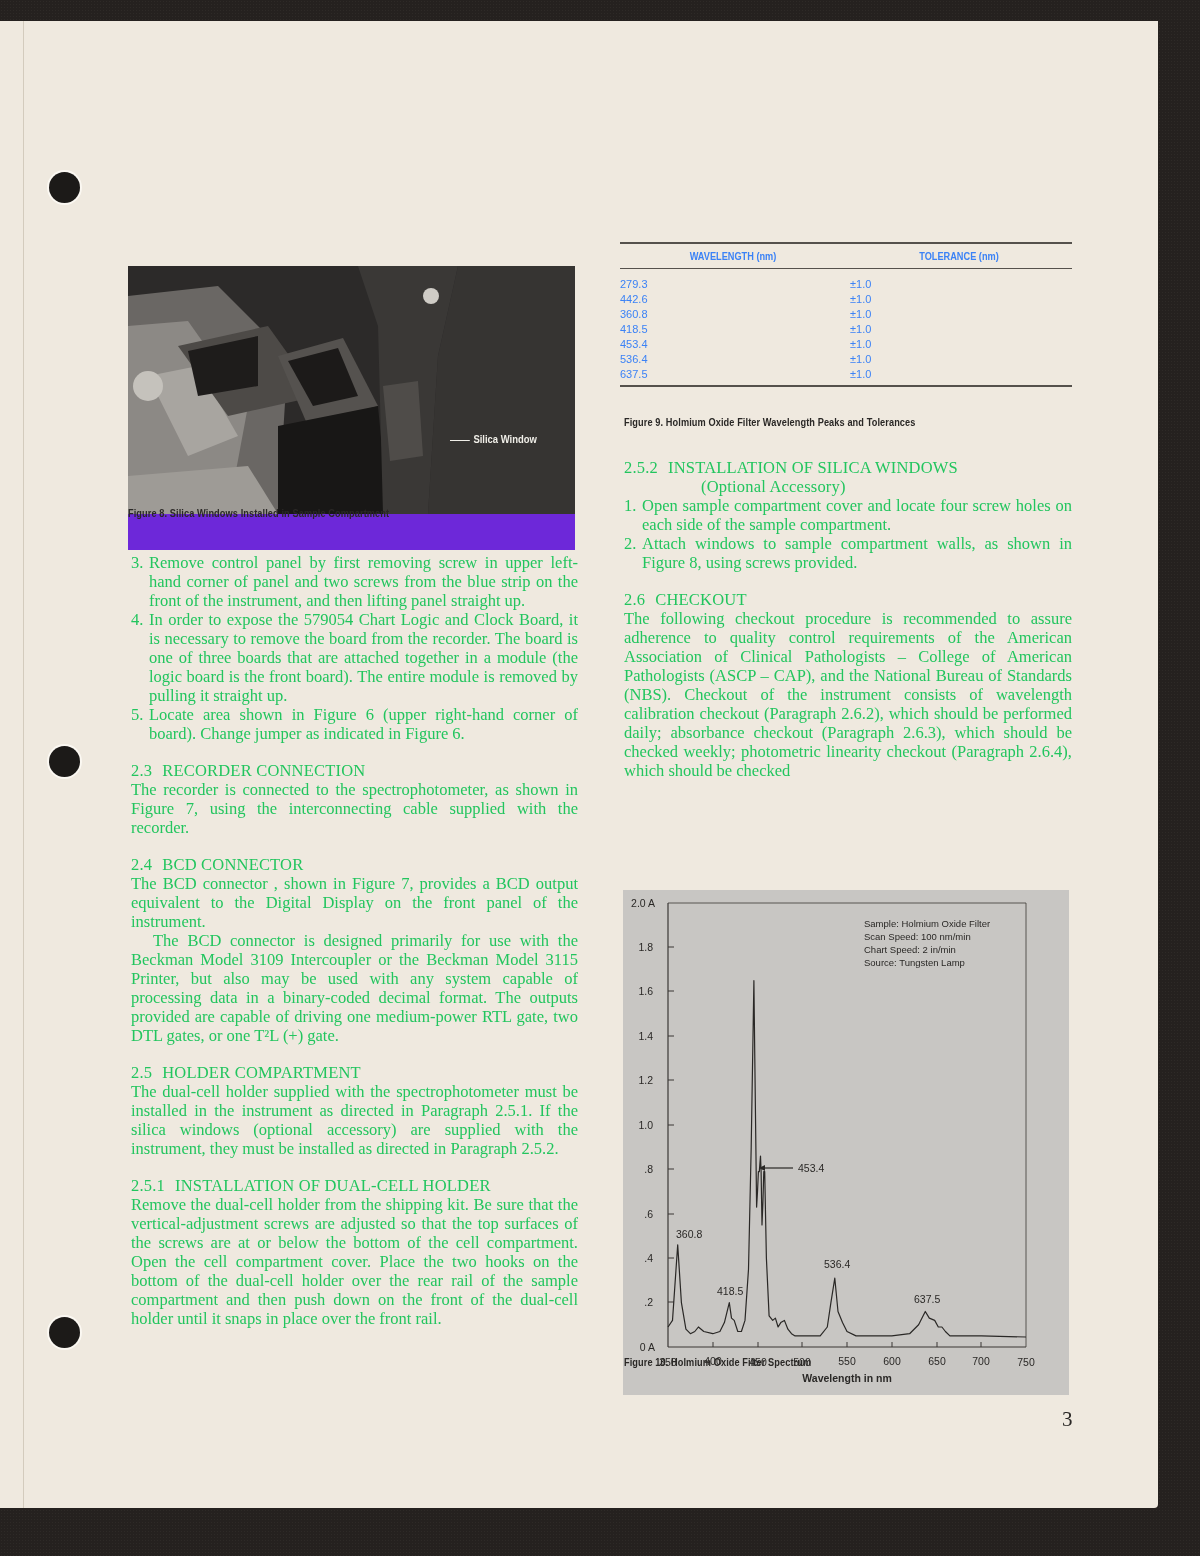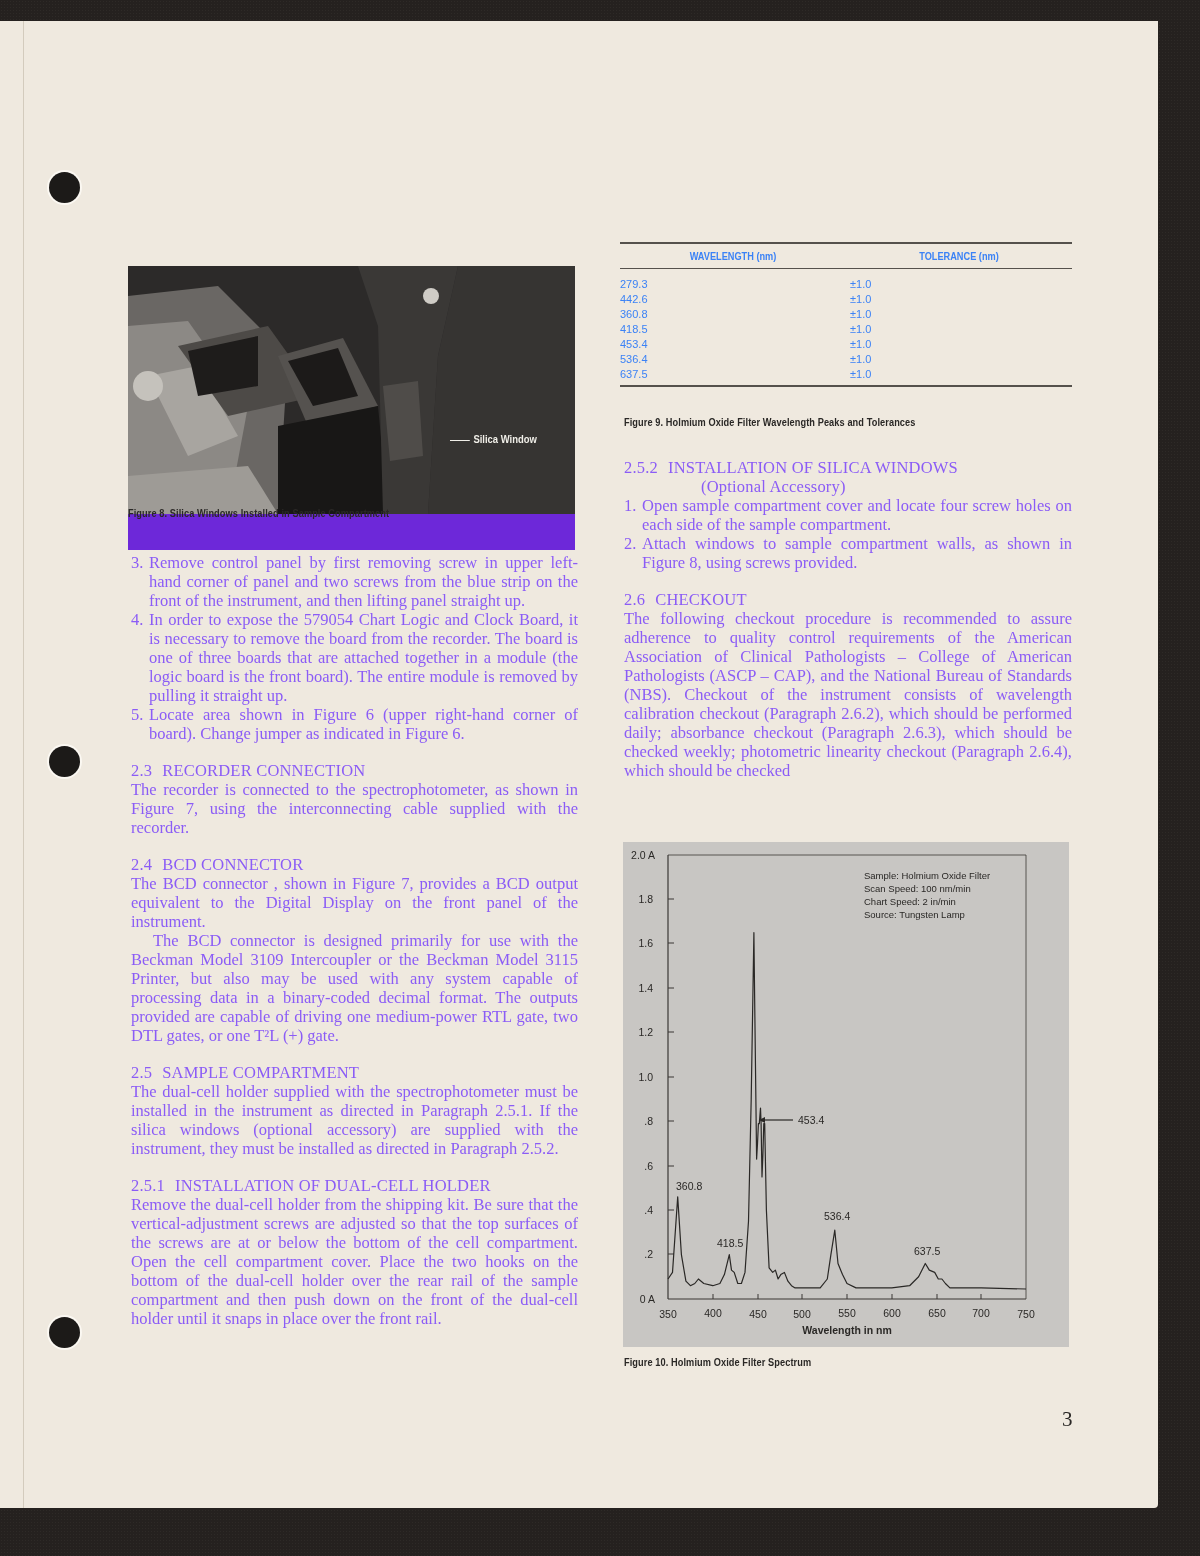--- a/index.html
+++ b/index.html
@@ -9,21 +9,21 @@
     background-image: radial-gradient(#2e2a27 1px, transparent 1px);
     background-size: 3px 3px;
     font-family: "Liberation Serif", serif;
   }
   .page {
     position: absolute; left: 0; top: 21px; width: 1158px; height: 1487px;
     background: #efe9df; border-bottom-right-radius: 4px;
   }
   .spine-line { position: absolute; left: 23px; top: 0; width: 1px; height: 100%; background: #d3cbbd; }
   .hole { position: absolute; left: 49px; width: 31px; height: 31px; border-radius: 50%; background: #1c1a18; box-shadow: 0 0 0 2px #fbf8f2; }
-  .col { position: absolute; color: #8b5cf6; font-size: 16.5px; line-height: 19px; }
+  .col { position: absolute; color: #22c55e; font-size: 16.5px; line-height: 19px; }
   .left { left: 131px; width: 447px; }
   .right { left: 624px; width: 448px; }
   p { margin: 0; text-align: justify; text-align-last: left; }
   .heading { margin: 0; font-size: 16.5px; line-height: 19px; font-weight: normal; letter-spacing: 0.2px; }
   .heading .num { display: inline-block; margin-right: 10px; }
   .sub-heading { padding-left: 77px; }
   ol.steps { margin: 0; padding: 0; list-style: none; }
   ol.steps li { position: relative; padding-left: 18px; text-align: justify; }
   ol.steps li .n { position: absolute; left: 0; top: 0; }
   .indent { text-indent: 22px; }
@@ -129,40 +129,40 @@
     <li><span class="n">5.</span><span>Locate area shown in Figure 6 (upper right-hand corner of board). Change jumper as indicated in Figure 6.</span></li>
   </ol>
   <div class="gap"></div>
   <h3 class="heading"><span class="num">2.3</span><span>RECORDER CONNECTION</span></h3>
   <p>The recorder is connected to the spectrophotometer, as shown in Figure 7, using the interconnecting cable supplied with the recorder.</p>
   <div class="gap"></div>
   <h3 class="heading"><span class="num">2.4</span><span>BCD CONNECTOR</span></h3>
   <p>The BCD connector , shown in Figure 7, provides a BCD output equivalent to the Digital Display on the front panel of the instrument.</p>
   <p class="indent">The BCD connector is designed primarily for use with the Beckman Model 3109 Intercoupler or the Beckman Model 3115 Printer, but also may be used with any system capable of processing data in a binary-coded decimal format. The outputs provided are capable of driving one medium-power RTL gate, two DTL gates, or one T²L (+) gate.</p>
   <div class="gap"></div>
-  <h3 class="heading"><span class="num">2.5</span><span>SAMPLE COMPARTMENT</span></h3>
+  <h3 class="heading"><span class="num">2.5</span><span>HOLDER COMPARTMENT</span></h3>
   <p>The dual-cell holder supplied with the spectrophotometer must be installed in the instrument as directed in Paragraph 2.5.1. If the silica windows (optional accessory) are supplied with the instrument, they must be installed as directed in Paragraph 2.5.2.</p>
   <div class="gap"></div>
   <h3 class="heading"><span class="num">2.5.1</span><span>INSTALLATION OF DUAL-CELL HOLDER</span></h3>
   <p>Remove the dual-cell holder from the shipping kit. Be sure that the vertical-adjustment screws are adjusted so that the top surfaces of the screws are at or below the bottom of the cell compartment. Open the cell compartment cover. Place the two hooks on the bottom of the dual-cell holder over the rear rail of the sample compartment and then push down on the front of the dual-cell holder until it snaps in place over the front rail.</p>
 </div>
 
 <div class="col right" style="top:458px;">
   <h3 class="heading"><span class="num">2.5.2</span><span>INSTALLATION OF SILICA WINDOWS</span></h3>
   <div class="heading sub-heading">(Optional Accessory)</div>
   <ol class="steps">
     <li><span class="n">1.</span><span>Open sample compartment cover and locate four screw holes on each side of the sample compartment.</span></li>
     <li><span class="n">2.</span><span>Attach windows to sample compartment walls, as shown in Figure 8, using screws provided.</span></li>
   </ol>
   <div class="gap"></div>
   <h3 class="heading"><span class="num">2.6</span><span>CHECKOUT</span></h3>
   <p>The following checkout procedure is recommended to assure adherence to quality control requirements of the American Association of Clinical Pathologists – College of American Pathologists (ASCP – CAP), and the National Bureau of Standards (NBS). Checkout of the instrument consists of wavelength calibration checkout (Paragraph 2.6.2), which should be performed daily; absorbance checkout (Paragraph 2.6.3), which should be checked weekly; photometric linearity checkout (Paragraph 2.6.4), which should be checked</p>
 </div>
 
-<div class="chart" style="top:842px; height:505px;">
+<div class="chart" style="top:890px; height:505px;">
   <svg width="446" height="505" viewBox="0 0 446 505">
 
     <line x1="45" y1="13" x2="45" y2="457" stroke="#3a3734" stroke-width="1.2"></line>
     <line x1="45" y1="457" x2="403" y2="457" stroke="#3a3734" stroke-width="1.2"></line>
     <line x1="45" y1="13" x2="403" y2="13" stroke="#3a3734" stroke-width="0.8"></line>
     <line x1="403" y1="13" x2="403" y2="457" stroke="#3a3734" stroke-width="0.8"></line>
     <g stroke="#3a3734" stroke-width="1">
       <line x1="45" y1="57" x2="51" y2="57"></line>
         <line x1="45" y1="101" x2="51" y2="101"></line>
       <line x1="45" y1="146" x2="51" y2="146"></line>

